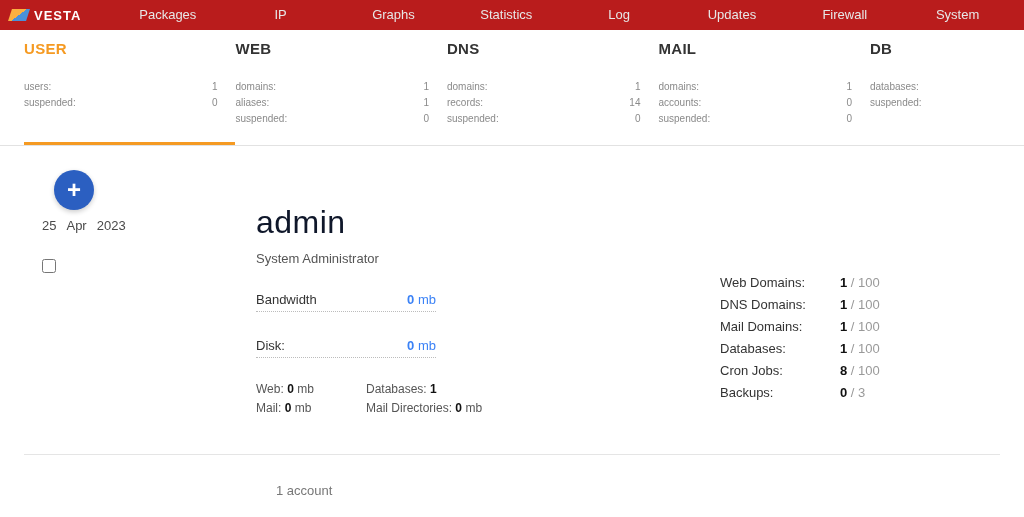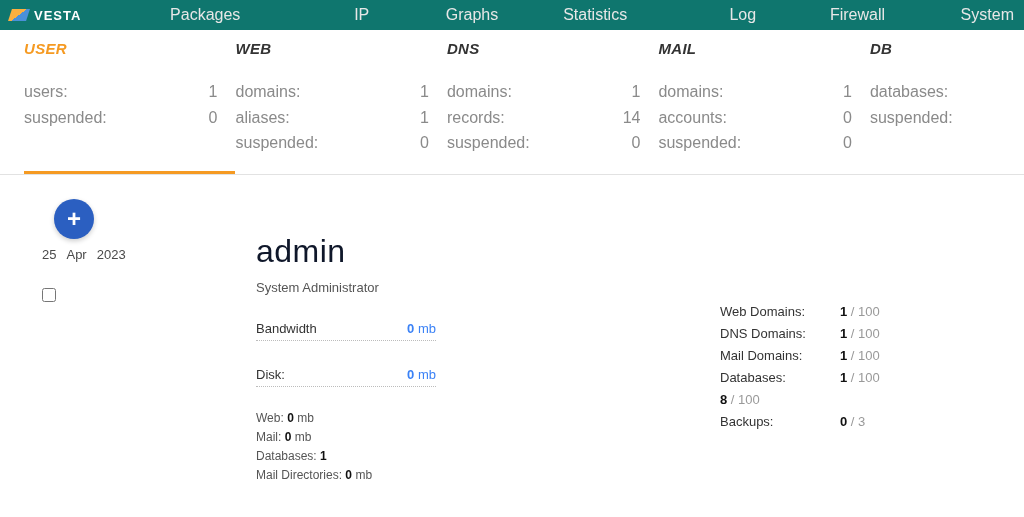--- a/index.html
+++ b/index.html
@@ -1,32 +1,32 @@
 <!DOCTYPE html>
 <html><head>
 <meta charset="utf-8">
 <style>
   * { box-sizing: border-box; margin: 0; padding: 0; }
   body { font-family: Arial, Helvetica, sans-serif; font-size: 13px; color: #555; width: 1024px; }
 
   
-  .navbar { background: #0f766e; height: 30px; display: flex; align-items: center; padding: 0 10px; }
+  .navbar { background: #b91c1c; height: 30px; display: flex; align-items: center; padding: 0 10px; }
   .logo { display: flex; align-items: center; gap: 6px; color: #fff; font-weight: bold; letter-spacing: 1px; font-size: 13px; padding-right: 30px; }
   .logo-mark { width: 18px; height: 12px; background: linear-gradient(135deg, #fbb040 0 50%, #4a90d9 50% 100%); transform: skewX(-18deg); display: inline-block; }
   .nav-items { display: flex; flex: 1; }
-  .nav-item { flex: 1; text-align: right; color: #e7e7e7; font-size: 16px; cursor: pointer; line-height: 30px; }
+  .nav-item { flex: 1; text-align: center; color: #e7e7e7; font-size: 13px; cursor: pointer; line-height: 30px; }
 
   
   .stats-strip { display: flex; padding: 10px 24px 0 24px; }
   .stats-col { flex: 1; position: relative; padding: 0 8px 18px 0; }
   .stats-col:last-child { flex: 0.6; }
-  .stats-heading { font-size: 15px; font-weight: bold; margin-bottom: 22px; letter-spacing: 0.3px; font-style: italic; }
+  .stats-heading { font-size: 15px; font-weight: bold; margin-bottom: 22px; letter-spacing: 0.3px; }
   .stats-heading.active { color: #f59a22; }
   .stats-heading.inactive { color: #333; }
-  .stat-row { display: flex; font-size: 16px; color: #8a8a8a; line-height: 1.6; }
+  .stat-row { display: flex; font-size: 10px; color: #8a8a8a; line-height: 1.6; }
   .stat-row .label { flex: 1; }
   .stat-row .value { width: 36px; text-align: right; padding-right: 10px; }
   .underline-active { border-bottom: 3px solid #f59a22; }
   .strip-border { border-bottom: 1px solid #e2e2e2; margin: 0 0 0 0; }
 
   
   .detail-area { padding: 0 24px; }
   .detail-row { display: flex; border-bottom: 1px solid #e5e5e5; }
   .detail-left { width: 232px; position: relative; padding-top: 72px; }
   .add-btn { position: absolute; top: 24px; left: 30px; width: 40px; height: 40px; background: #2b5fc1; border-radius: 50%; display: flex; align-items: center; justify-content: center; color: #fff; font-size: 24px; font-weight: bold; cursor: pointer; box-shadow: 0 2px 5px rgba(0,0,0,.2); }
@@ -35,21 +35,21 @@
   .checkbox-holder { margin-left: 18px; margin-top: 26px; }
   .checkbox-holder input { width: 14px; height: 14px; }
 
   .detail-center { flex: 1; padding-top: 58px; padding-bottom: 36px; }
   .username { font-size: 32px; color: #0f172a; font-weight: 400; letter-spacing: 0.5px; }
   .role { font-size: 13px; color: #555; margin-top: 10px; margin-bottom: 20px; }
   .meter { display: flex; border-bottom: 1px dotted #bcbcbc; width: 180px; padding: 6px 0 4px 0; margin-bottom: 6px; }
   .meter .mlabel { flex: 1; color: #333; font-size: 13px; }
   .meter .mval { color: #3b82f6; font-size: 13px; }
   .meter .mval b { font-weight: bold; }
-  .mini-stats { display: flex; margin-top: 22px; font-size: 12px; color: #555; flex-direction: column; }
+  .mini-stats { display: flex; margin-top: 22px; font-size: 12px; color: #555; }
   .mini-col { width: 110px; }
   .mini-col div { line-height: 1.6; }
   .mini-col b { font-weight: bold; color: #111; }
 
   .detail-right { width: 300px; padding-top: 126px; padding-left: 20px; padding-right: 20px; }
   .limit-row { display: flex; font-size: 13px; color: #333; line-height: 1.7; }
   .limit-row .llabel { width: 120px; }
   .limit-row .lval { text-align: left; }
   .limit-row .lval b { font-weight: bold; color: #111; }
   .limit-row .lval span.cap { color: #999; }
@@ -63,20 +63,21 @@
   <div class="logo">
     <span class="logo-mark"></span>
     <span>VESTA</span>
   </div>
   <div class="nav-items">
     <div class="nav-item">Packages</div>
     <div class="nav-item">IP</div>
     <div class="nav-item">Graphs</div>
     <div class="nav-item">Statistics</div>
     <div class="nav-item">Log</div>
+    <div class="nav-item">Updates</div>
     <div class="nav-item">Firewall</div>
     <div class="nav-item">System</div>
   </div>
 </div>
 
 <div class="stats-strip">
 
   <div class="stats-col underline-active">
     <div class="stats-heading active">USER</div>
     <div class="stat-row">
@@ -204,20 +205,21 @@
         </div>
       <div class="limit-row">
           <span class="llabel">Mail Domains:</span>
           <span class="lval"><b>1</b> <span class="cap">/ <span>100</span></span></span>
         </div>
       <div class="limit-row">
           <span class="llabel">Databases:</span>
           <span class="lval"><b>1</b> <span class="cap">/ <span>100</span></span></span>
         </div>
       <div class="limit-row">
+          <span class="llabel">Cron Jobs:</span>
           <span class="lval"><b>8</b> <span class="cap">/ <span>100</span></span></span>
         </div>
       <div class="limit-row">
           <span class="llabel">Backups:</span>
           <span class="lval"><b>0</b> <span class="cap">/ <span>3</span></span></span>
         </div>
     </div>
 
   </div>
 </div>

